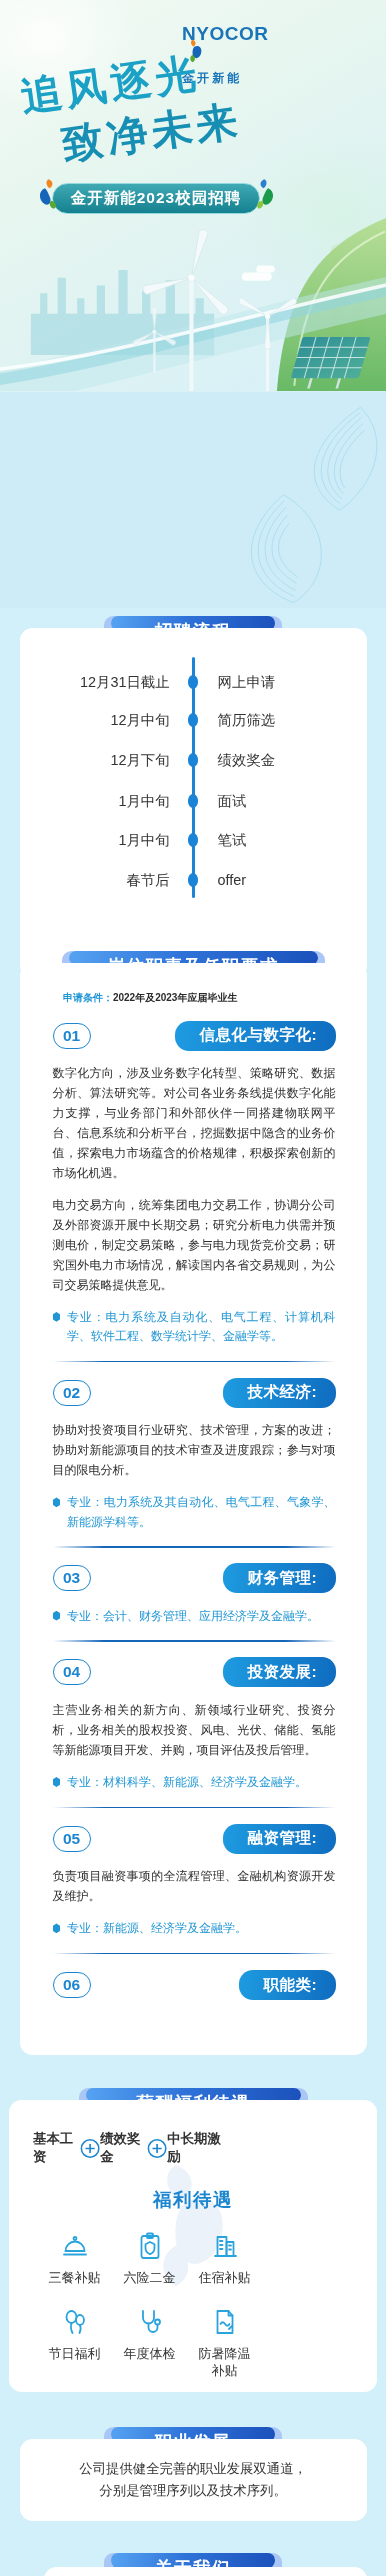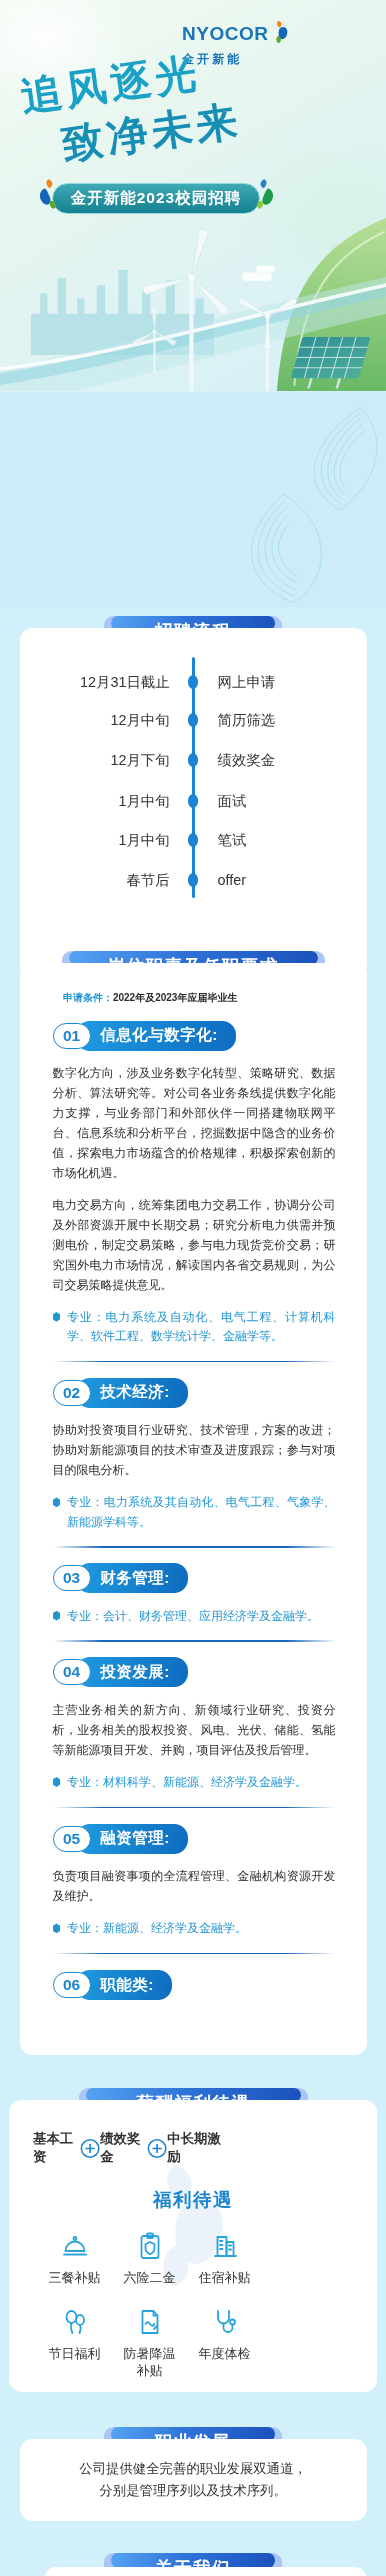--- a/index.html
+++ b/index.html
@@ -6,21 +6,21 @@
   .page{position:relative;width:386px;height:3529px;margin:0 auto;overflow:hidden;
         background:#d2f0f9;font-family:"Liberation Sans","DejaVu Sans",sans-serif;}
 
   
   .hero{position:absolute;top:0;left:0;width:386px;height:392px;
     background:
       radial-gradient(134px 103px at 12% 10%, rgba(255,255,255,.85), rgba(255,255,255,0) 70%),
       radial-gradient(155px 124px at 88% 55%, rgba(210,242,220,.55), rgba(255,255,255,0) 70%),
       linear-gradient(150deg,#f3fbf3 0%,#e7f6ef 35%,#ddf2f4 70%,#d5f0f8 100%);}
   .logo-hero{position:absolute;top:24px;left:182px;}
-  .logo-row{display:flex;align-items:flex-start;}
+  .logo-row{display:flex;align-items:flex-start;flex-direction:column;}
   .brand-txt{font-size:19px;font-weight:900;color:#1a74b8;letter-spacing:0.5px;line-height:1;}
   .brand-cn{font-size:12px;font-weight:700;color:#1a74b8;letter-spacing:3.1px;margin-top:4.1px;}
   .logo-mark{margin-left:1px;margin-top:-5.2px;}
   .hero-title{position:absolute;top:56px;left:24px;transform:rotate(-8deg);
     color:#1ba0c6;font-weight:900;line-height:1.3;}
   .ht1{font-size:41px;letter-spacing:4.1px;}
   .ht2{font-size:41px;letter-spacing:4.1px;margin-left:34px;color:#178fb4;}
   .banner{position:absolute;top:183px;left:52px;width:208px;height:31px;
     background:linear-gradient(180deg,#3fa9b4,#15808f);
     border:1.5px solid #93d8dc;border-radius:17.5px;box-sizing:border-box;
@@ -57,21 +57,21 @@
     font-size:14.4px;color:#333;white-space:nowrap;}
   .tl-label{position:absolute;left:198px;top:50%;transform:translateY(-50%);
     font-size:14.4px;color:#333;white-space:nowrap;}
   .tl-dot{position:absolute;left:168px;top:50%;transform:translateY(-50%);
     width:10.8px;height:14px;border-radius:50%;background:#1b84d6;}
 
   
   .pos-inner{padding:25px 31px 13.4px 33px;}
   .apply{font-size:10px;font-weight:700;color:#2b2b2b;margin:3.1px 0 5.2px 10.3px;}
   .apply .blue{color:#2196d4;}
-  .pill-wrap{display:flex;align-items:center;justify-content:flex-start;margin:15.5px auto 13.4px;}
+  .pill-wrap{display:flex;align-items:center;justify-content:space-between;margin:15.5px auto 13.4px;}
   .pill-num{width:38px;height:26px;background:#fff;border:1.5px solid #1c86d1;border-radius:14px;
     color:#1c86d1;font-size:15.5px;font-weight:800;display:flex;align-items:center;justify-content:center;
     position:relative;z-index:2;box-sizing:border-box;}
   .pill-name{background:linear-gradient(95deg,#1e9be0,#0f6cc0);color:#fff;font-size:15.5px;font-weight:700;
     padding:4.6px 18.5px 4.6px 24px;border-radius:14px;margin-left:-14.4px;position:relative;z-index:1;letter-spacing:0.5px;}
   .para{font-size:12px;line-height:1.66;color:#2e2e2e;text-align:justify;margin:0 0 12.4px 0;}
   .major{position:relative;color:#2196d4;font-size:12px;line-height:1.6;padding-left:14.4px;margin-bottom:5.2px;text-align:justify;}
   .major::before{content:"";position:absolute;left:0;top:4.1px;width:7.7px;height:9.8px;background:#2196d4;
     clip-path:polygon(50% 0,100% 25%,100% 75%,50% 100%,0 75%,0 25%);}
   .divider{height:1.5px;border-radius:1px;margin:14.4px 0 4.1px 0;
@@ -625,35 +625,35 @@
         <svg width="32" height="32" viewBox="0 0 64 64" fill="none" stroke="#29a3dc" stroke-width="3.6" stroke-linecap="round">
           <ellipse cx="25" cy="22" rx="10" ry="12"></ellipse>
           <ellipse cx="42" cy="28" rx="8" ry="10"></ellipse>
           <path d="M25 34 q-3 10 2 20"></path>
           <path d="M42 38 q3 8 -1 16"></path>
         </svg>
         <div class="b-label">节日福利</div>
       </div>
       <div class="benefit">
         <svg width="32" height="32" viewBox="0 0 64 64" fill="none" stroke="#29a3dc" stroke-width="3.6" stroke-linecap="round" stroke-linejoin="round">
+          <path d="M18 10 v14 a11 11 0 0 0 22 0 V10"></path>
+          <path d="M29 35 v8 a9 9 0 0 0 18 0 v-5"></path>
+          <circle cx="47" cy="32" r="5"></circle>
+        </svg>
+        <div class="b-label">年度体检</div>
+      </div>
+      <div class="benefit">
+        <svg width="32" height="32" viewBox="0 0 64 64" fill="none" stroke="#29a3dc" stroke-width="3.6" stroke-linecap="round" stroke-linejoin="round">
           <path d="M17 10 h22 l8 9 v35 h-30 Z"></path>
           <path d="M39 10 v9 h8"></path>
           <path d="M23 36 q4 -7 9 0 t9 0"></path>
           <line x1="40" y1="46" x2="46" y2="40"></line>
         </svg>
         <div class="b-label">防暑降温补贴</div>
       </div>
-      <div class="benefit">
-        <svg width="32" height="32" viewBox="0 0 64 64" fill="none" stroke="#29a3dc" stroke-width="3.6" stroke-linecap="round" stroke-linejoin="round">
-          <path d="M18 10 v14 a11 11 0 0 0 22 0 V10"></path>
-          <path d="M29 35 v8 a9 9 0 0 0 18 0 v-5"></path>
-          <circle cx="47" cy="32" r="5"></circle>
-        </svg>
-        <div class="b-label">年度体检</div>
-      </div>
     </div>
   </div>
 
   <div class="ribbon" style="top:2427px;left:104px;width:178px">
     <i class="wing l"></i>
       <i class="wing r"></i>
     <b class="rb-main">职业发展</b>
   </div>
   <div class="card" style="top:2439px;left:19.6px;width:347px;height:82px">
     <div class="career-text">

